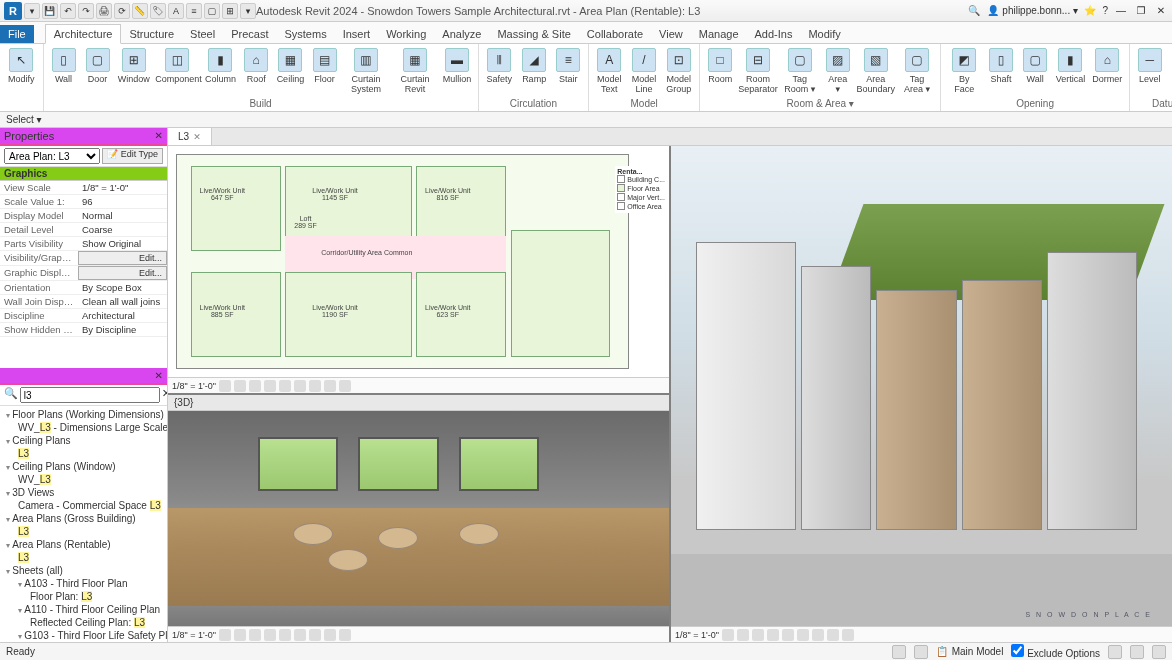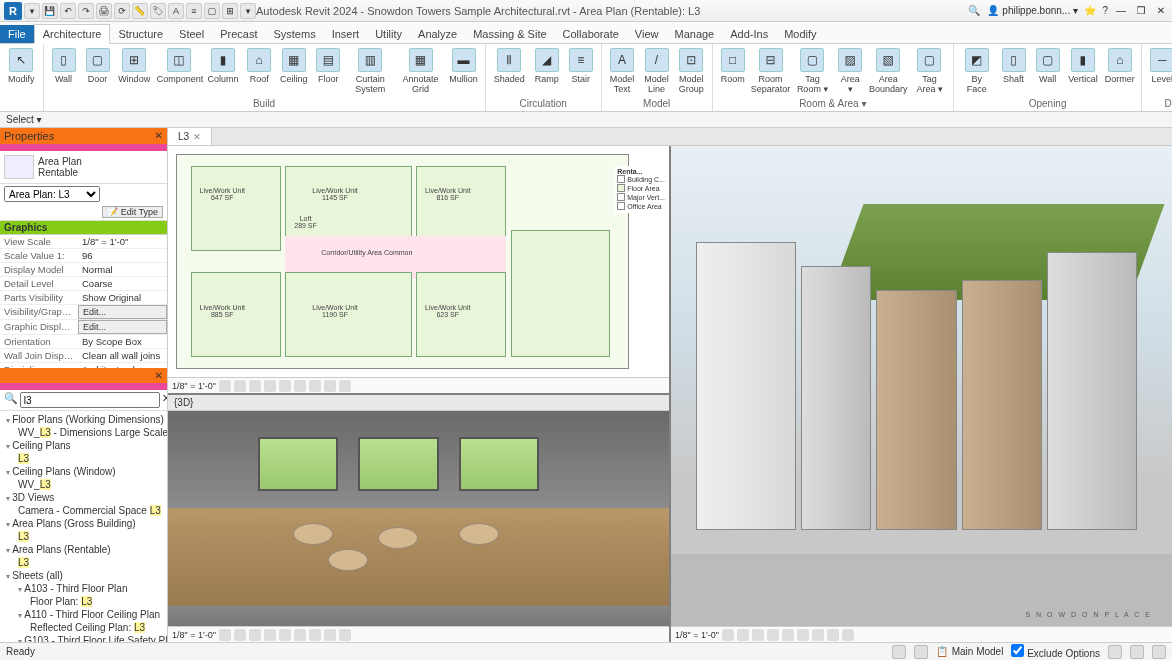--- a/index.html
+++ b/index.html
@@ -11,52 +11,52 @@
 .titlebar .qat .qbtn { width: 16px; height: 16px; background: #e8e8e8; border: 1px solid #ccc; border-radius: 2px; font-size: 9px; display: flex; align-items: center; justify-content: center; }
 .titlebar .title { flex: 1; text-align: left; font-size: 11px; color: #555; }
 .titlebar .right { display: flex; gap: 6px; align-items: center; font-size: 10px; }
 .titlebar .winbtn { width: 14px; height: 14px; font-size: 10px; display: flex; align-items: center; justify-content: center; }
 .logo-r { background: #1a6fb5; color: #fff; font-weight: bold; width: 18px; height: 18px; display: flex; align-items: center; justify-content: center; border-radius: 2px; }
 
 
 .menutabs { height: 22px; background: #fafafa; display: flex; align-items: flex-end; border-bottom: 1px solid #ccc; }
 .menutabs .tab { padding: 3px 8px; font-size: 11px; color: #444; cursor: pointer; }
 .menutabs .tab.file { background: #1a6fb5; color: #fff; }
-.menutabs .tab.active { background: #fff; border: 1px solid #ccc; border-bottom: 1px solid #fff; margin-bottom: -1px; }
+.menutabs .tab.active { background: #fff; border: 1px solid #ccc; border-bottom: 1px solid #fff; margin-bottom: -1px; margin-left: 11px; }
 
 
 .ribbon { height: 68px; background: #fff; display: flex; border-bottom: 1px solid #ccc; }
 .rgroup { border-right: 1px solid #ddd; padding: 2px 4px; display: flex; flex-direction: column; }
 .rgroup .tools { display: flex; gap: 2px; flex: 1; }
 .rgroup .label { font-size: 10px; text-align: center; color: #666; padding-top: 2px; }
 .tool { display: flex; flex-direction: column; align-items: center; justify-content: flex-start; padding: 2px 4px; cursor: pointer; min-width: 32px; }
 .tool .ticon { width: 24px; height: 24px; background: #cde3f4; border: 1px solid #9cc; border-radius: 2px; margin-bottom: 2px; display: flex; align-items: center; justify-content: center; font-size: 12px; }
 .tool .tlabel { font-size: 9px; text-align: center; line-height: 10px; color: #444; max-width: 44px; }
 .selectbar { height: 16px; background: #f5f5f5; border-bottom: 1px solid #ccc; font-size: 10px; padding: 1px 6px; display:flex; align-items:center; }
 
 
 .main { display: flex; height: 514px; }
 .leftcol { width: 168px; display: flex; flex-direction: column; border-right: 1px solid #ccc; }
 .centercol { flex: 1; display: flex; flex-direction: column; }
 
 
-.panel-header { background: #f97316; border-bottom: 7px solid #ec4899; padding: 2px 4px; font-size: 11px; display: flex; }
+.panel-header { background: #d946ef; border-bottom: 2px solid #ec4899; padding: 2px 4px; font-size: 11px; display: flex; }
 .panel-header .x { margin-left: auto; font-size: 10px; }
 .props { background: #fff; flex-shrink: 0; height: 240px; overflow: hidden; }
 .props .typeselector { display: flex; align-items: center; padding: 4px; gap: 4px; border-bottom: 1px solid #ddd; }
 .props .typeselector .thumb { width: 30px; height: 24px; background: #eef; border: 1px solid #ccc; }
 .props .typeselector .tname { font-size: 10px; line-height: 11px; }
 .props .instancerow { display: flex; padding: 2px 4px; border-bottom: 1px solid #ddd; font-size: 10px; }
 .props .instancerow select { flex: 1; font-size: 10px; height: 16px; }
-.props .instancerow .editbtn { font-size: 9px; padding: 0 4px; border: 1px solid #aaa; background: #eee; margin-left: 2px; margin-top: 20px; }
+.props .instancerow .editbtn { font-size: 9px; padding: 0 4px; border: 1px solid #aaa; background: #eee; margin-left: 2px; }
 .props .cat { background: #84cc16; font-size: 10px; padding: 1px 4px; font-weight: bold; border-bottom: 1px solid #ccc; }
 .props .prow { display: flex; font-size: 9.5px; border-bottom: 1px solid #eee; }
 .props .prow .pname { width: 78px; padding: 1px 4px; color: #666; overflow: hidden; white-space: nowrap; text-overflow: ellipsis; }
 .props .prow .pval { flex: 1; padding: 1px 4px; overflow: hidden; white-space: nowrap; text-overflow: ellipsis; }
-.props .prow .pval.btn { text-align: left; background: #eee; border: 1px solid #aaa; font-size: 9px; }
+.props .prow .pval.btn { text-align: right; background: #eee; border: 1px solid #aaa; font-size: 9px; }
 
 
 .browser { flex: 1; background: #fff; overflow: hidden; display: flex; flex-direction: column; }
 .browser .search { display: flex; padding: 2px 4px; gap: 2px; border-bottom: 1px solid #ddd; }
 .browser .search input { flex: 1; font-size: 10px; height: 16px; padding: 0 2px; }
 .browser .tree { flex: 1; overflow: auto; font-size: 10px; padding: 2px; }
 .browser .node { padding: 1px 0 1px 12px; white-space: nowrap; cursor: pointer; }
 .browser .node.l1 { padding-left: 4px; }
 .browser .node.l2 { padding-left: 16px; }
 .browser .node.l3 { padding-left: 28px; }
@@ -137,21 +137,21 @@
 </div>
 
 <div class="menutabs" id="menutabs">
     <div class="tab file">File</div>
     <div class="tab active">Architecture</div>
     <div class="tab">Structure</div>
     <div class="tab">Steel</div>
     <div class="tab">Precast</div>
     <div class="tab">Systems</div>
     <div class="tab">Insert</div>
-    <div class="tab">Utility</div>
+    <div class="tab">Working</div>
     <div class="tab">Analyze</div>
     <div class="tab">Massing &amp; Site</div>
     <div class="tab">Collaborate</div>
     <div class="tab">View</div>
     <div class="tab">Manage</div>
     <div class="tab">Add-Ins</div>
     <div class="tab">Modify</div>
   </div>
 
 <div class="ribbon" id="ribbon">
@@ -197,34 +197,34 @@
         <div class="tool">
           <div class="ticon">▤</div>
           <div class="tlabel">Floor</div>
         </div>
         <div class="tool">
           <div class="ticon">▥</div>
           <div class="tlabel">Curtain System</div>
         </div>
         <div class="tool">
           <div class="ticon">▦</div>
-          <div class="tlabel">Annotate Grid</div>
+          <div class="tlabel">Curtain Revit</div>
         </div>
         <div class="tool">
           <div class="ticon">▬</div>
           <div class="tlabel">Mullion</div>
         </div>
       </div>
       <div class="label">Build</div>
     </div>
     <div class="rgroup">
       <div class="tools">
         <div class="tool">
           <div class="ticon">⫴</div>
-          <div class="tlabel">Shaded</div>
+          <div class="tlabel">Safety</div>
         </div>
         <div class="tool">
           <div class="ticon">◢</div>
           <div class="tlabel">Ramp</div>
         </div>
         <div class="tool">
           <div class="ticon">≡</div>
           <div class="tlabel">Stair</div>
         </div>
       </div>
@@ -316,27 +316,20 @@
   <span>Select ▾</span>
 </div>
 
 <div class="main">
   <div class="leftcol">
 
     <div class="props">
       <div class="panel-header">
         <span>Properties</span>
         <span class="x">✕</span>
-      </div>
-      <div class="typeselector">
-        <div class="thumb"></div>
-        <div class="tname">
-          <div>Area Plan</div>
-          <div>Rentable</div>
-        </div>
       </div>
       <div class="instancerow">
         <select><option>Area Plan: L3</option></select>
         <span class="editbtn">📝 <span>Edit Type</span></span>
       </div>
       <div class="cat">Graphics</div>
       <div id="proprows">
           <div class="prow">
             <div class="pname">View Scale</div>
             <div class="pval">1/8" = 1'-0"</div>

